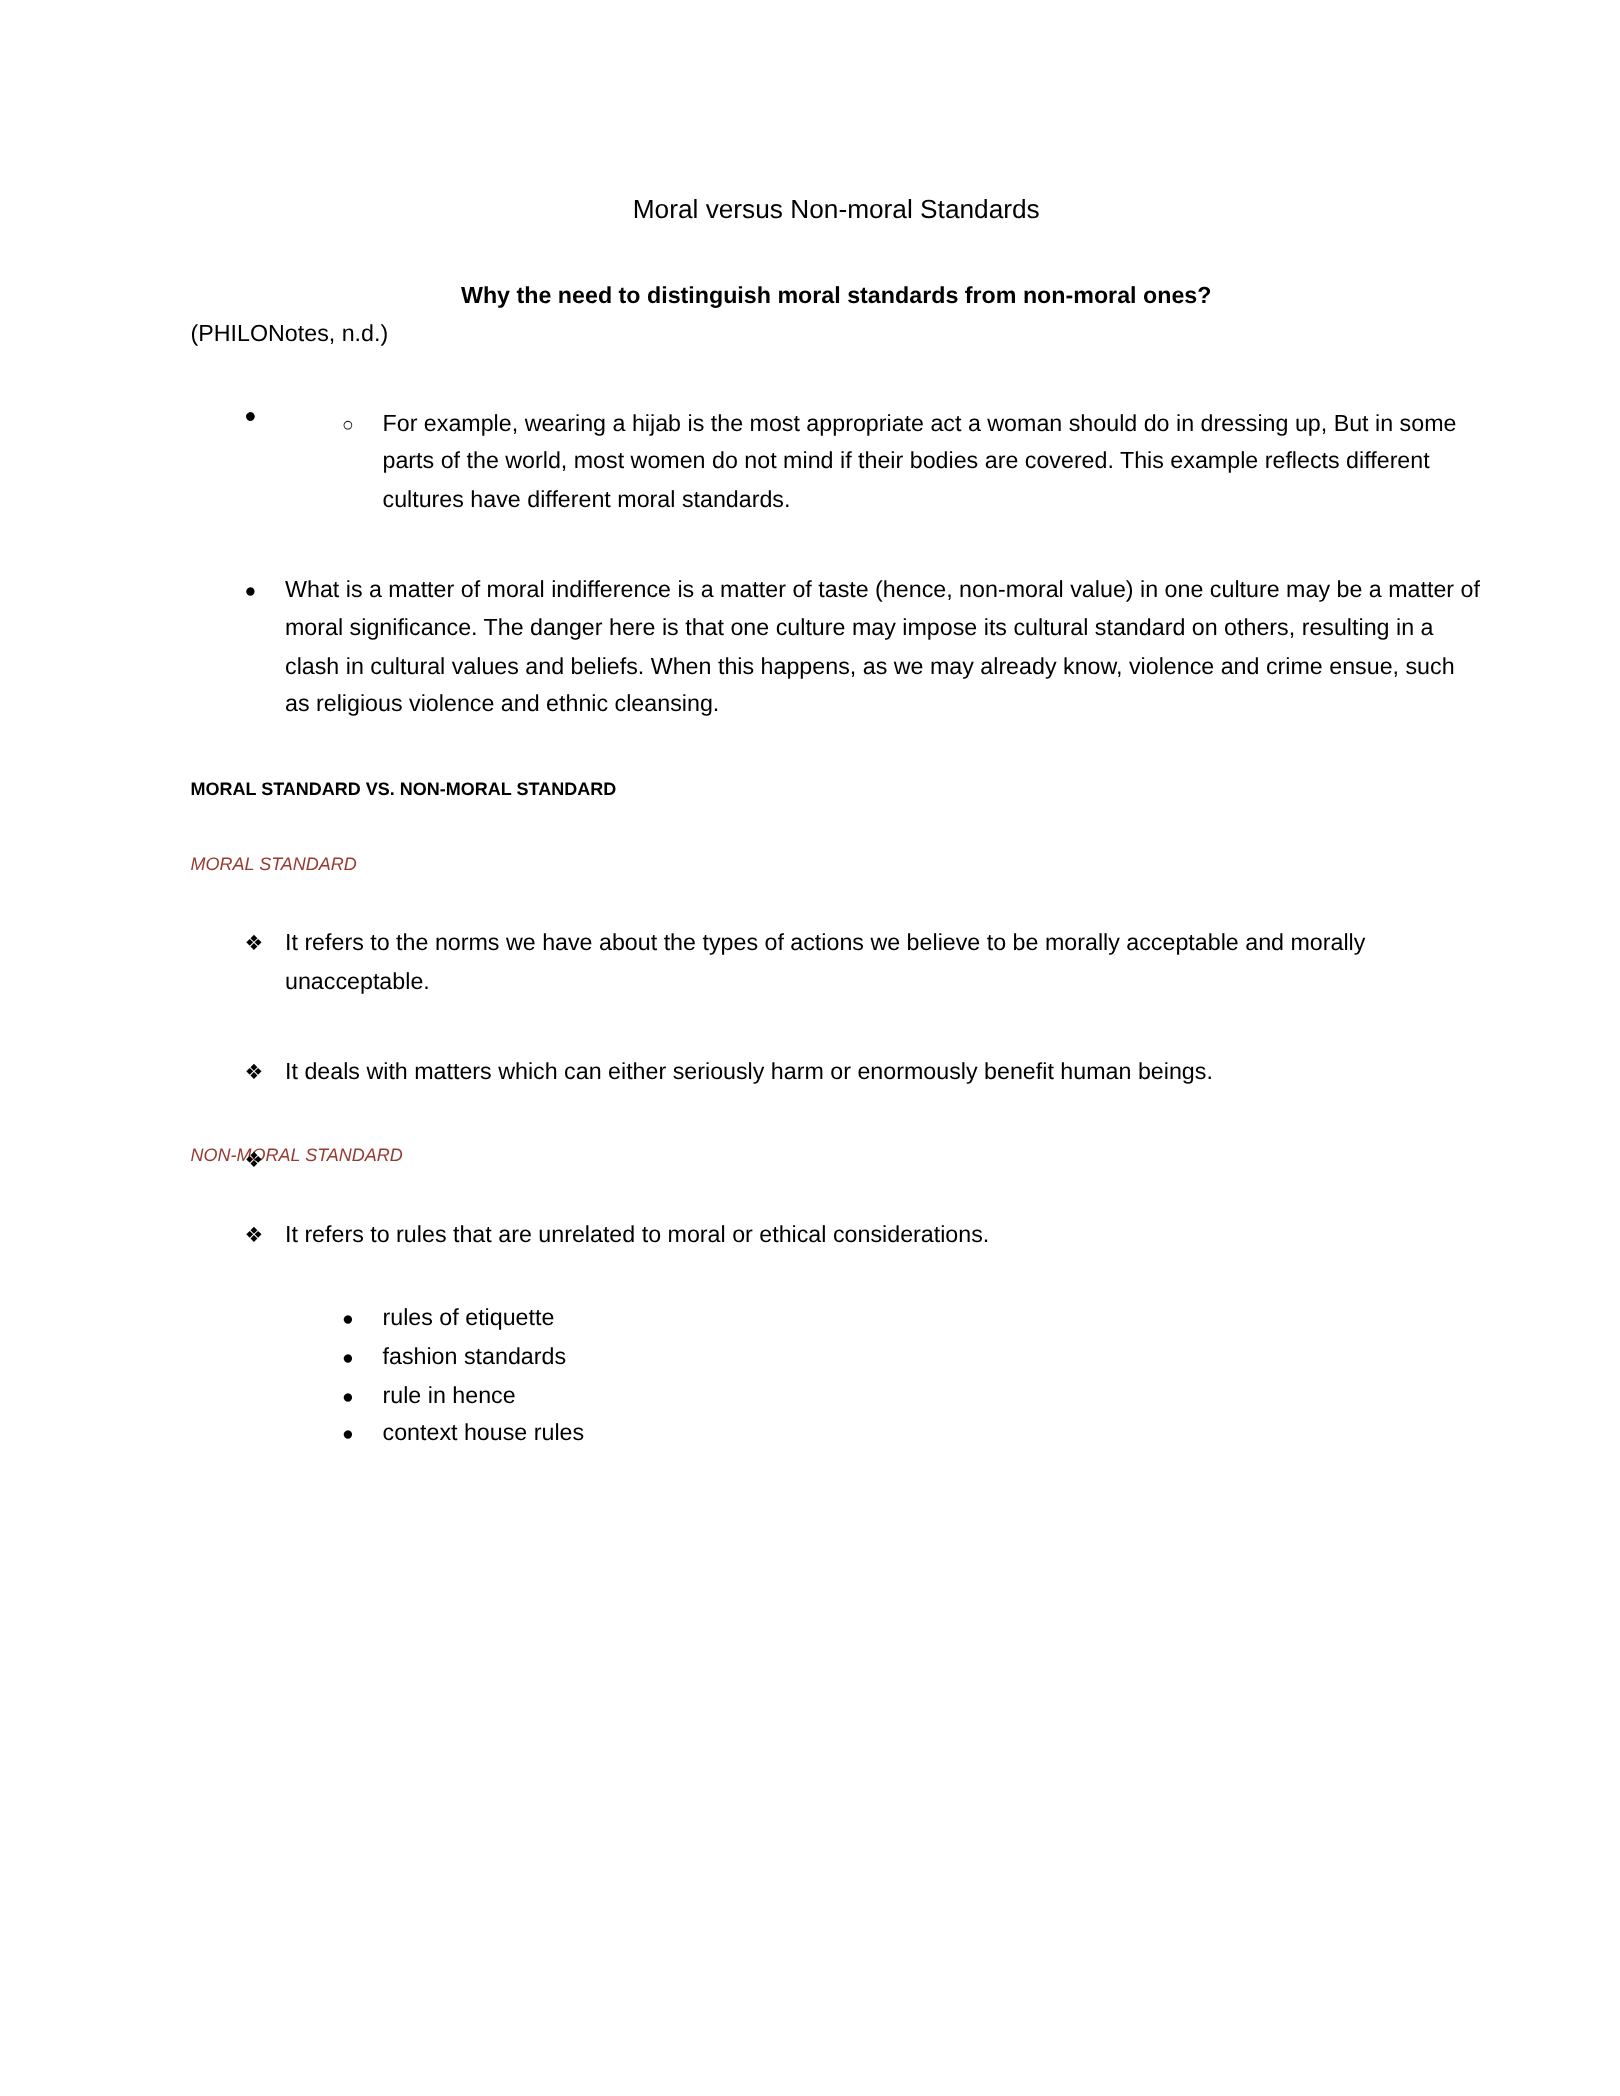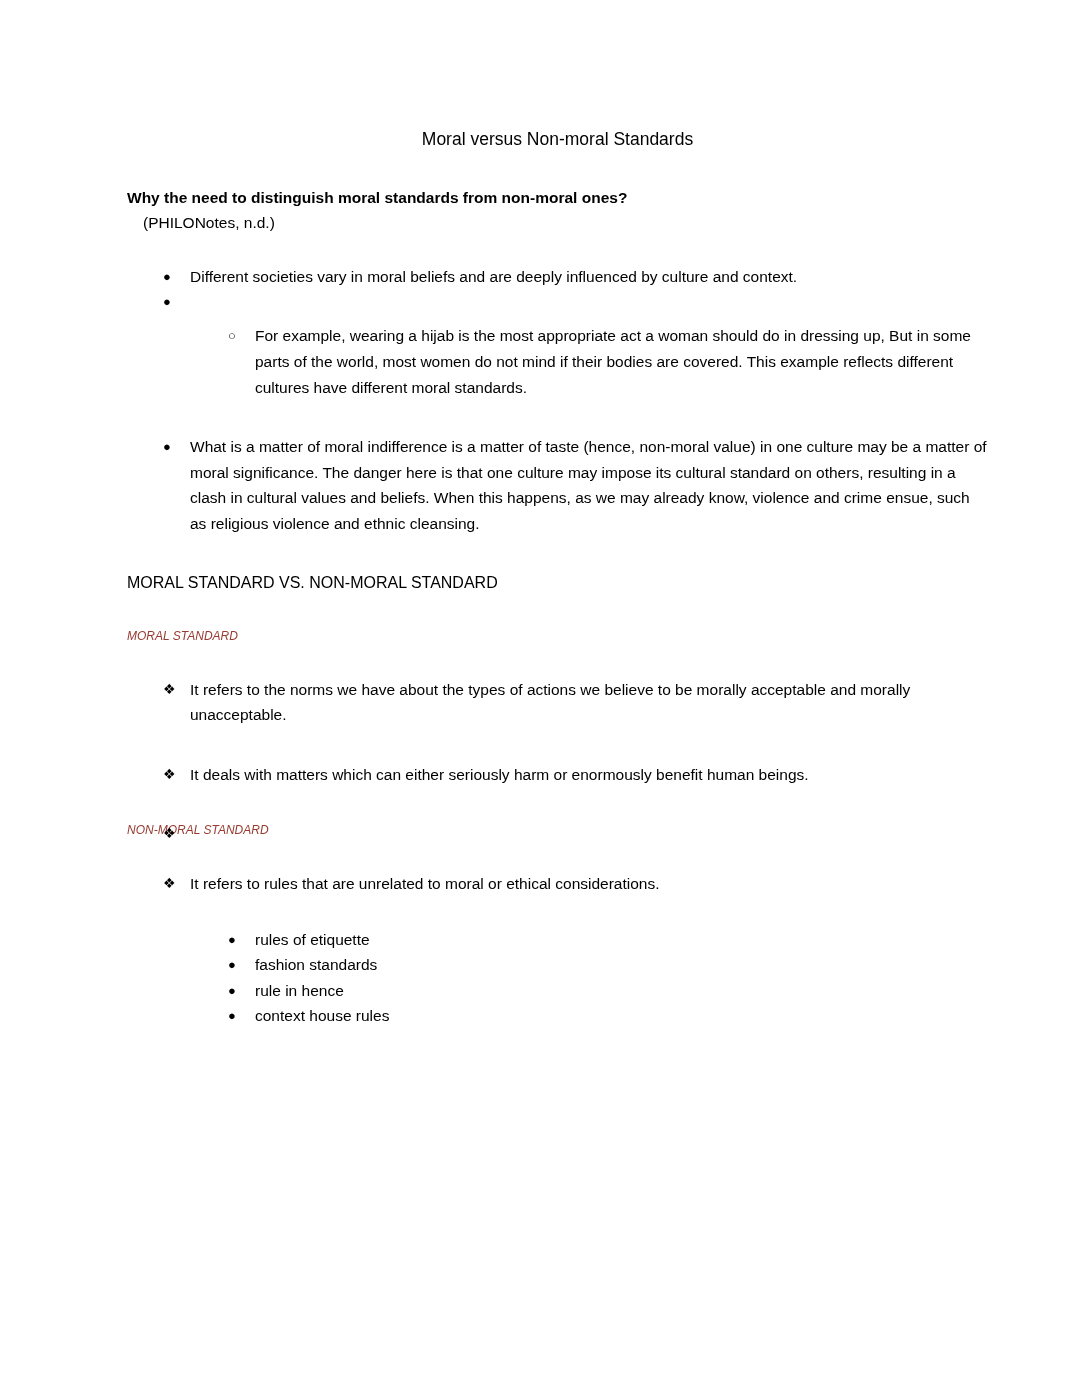--- a/index.html
+++ b/index.html
@@ -23,42 +23,43 @@
     font-size: 17.5px;
     font-weight: normal;
     text-align: center;
     margin: 0 0 34px 0;
     line-height: 1.3;
   }
   .q-heading {
     font-weight: bold;
     margin: 0;
     line-height: 1.65;
+    text-align: center;
   }
   .citation {
-    margin: 0 0 28px 16px;
+    margin: 0 0 28px 0;
     line-height: 1.65;
   }
   ul { list-style: none; margin: 0; padding: 0; }
   li { position: relative; line-height: 1.65; }
   
   .l1 > li { padding-left: 63px; }
   .l1 > li > .marker { position: absolute; left: 36px; top: 0; }
   
   .l2 > li { padding-left: 128px; }
   .l2 > li > .marker { position: absolute; left: 101px; top: 0; }
   .marker { font-size: 13px; line-height: 1.95; }
   .marker.diamond { font-size: 14px; line-height: 1.85; }
   .gap-lg { margin-top: 34px; }
   .gap-md { margin-top: 30px; }
   .section-heading {
-    font-weight: normal;
+    font-weight: bold;
     margin: 34px 0 0 0;
     line-height: 1.65;
-    font-size: 16px;
+    font-size: 12px;
   }
   .red-heading {
     color: #973B31;
     font-style: italic;
     font-size: 12px;
     margin: 30px 0 0 0;
     line-height: 1.65;
     font-weight: normal;
   }
   .indent-1 { margin: 30px 0 0 63px; line-height: 1.65; }
@@ -69,21 +70,20 @@
 <div class="page">
 
   <h1 class="title">Moral versus Non-moral Standards</h1>
 
   <p class="q-heading">Why the need to distinguish moral standards from non-moral ones?</p>
   <p class="citation">(PHILONotes, n.d.)</p>
 
   <ul class="l1">
     <li>
       <span class="marker">●</span>
-      <span>Different societies vary in moral beliefs and are deeply influenced by culture and context.</span>
     </li>
     <li>
       <span class="marker">●</span>
     </li>
   </ul>
 
   <ul class="l2 gap-lg">
     <li>
       <span class="marker">○</span>
       <span>For example, wearing a hijab is the most appropriate act a woman should do in dressing up, But in some parts of the world, most women do not mind if their bodies are covered. This example reflects different cultures have different moral standards.</span>

